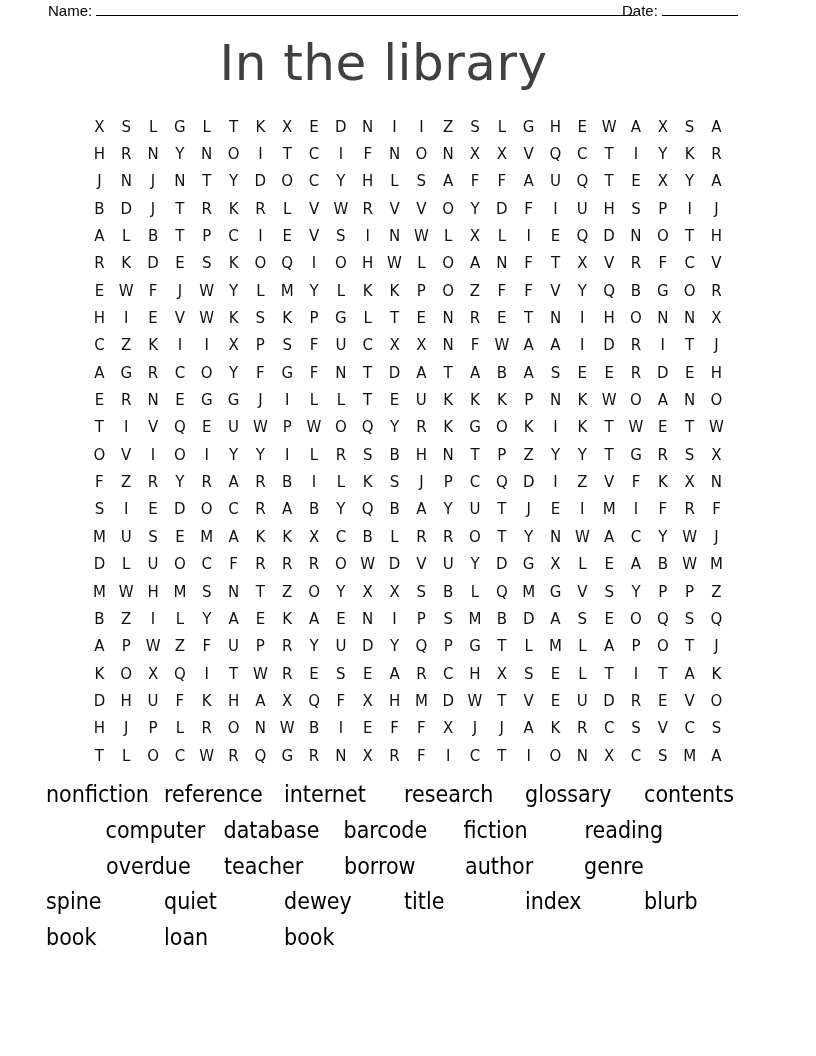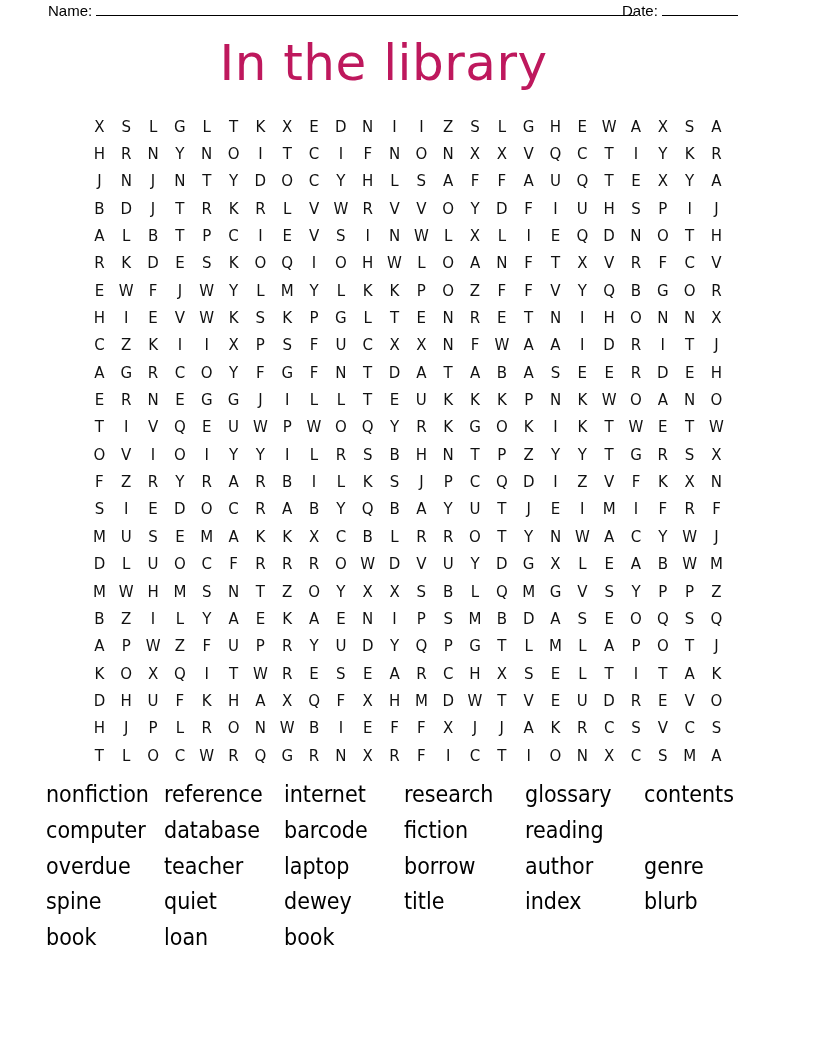--- a/index.html
+++ b/index.html
@@ -64,21 +64,21 @@
     position: absolute;
     left: 0;
     top: 32px;
     width: 767px;
     text-align: center;
     font-family: "DejaVu Sans", sans-serif;
     font-size: 50px;
     font-weight: 400;
     line-height: 62px;
     letter-spacing: 0.5px;
-    color: #be185d;
+    color: #404040;
   }
 
   
   .grid {
     position: absolute;
     left: 86px;
     top: 113px;
     width: 644px;
   }
   .grid-row {
@@ -100,20 +100,21 @@
   .wordlist {
     position: absolute;
     left: 46px;
     top: 779px;
     width: 724px;
   }
   .word-row {
     display: flex;
     height: 35.8px;
     align-items: baseline;
+    justify-content: center;
   }
   .word-cell {
     font-family: "DejaVu Sans Condensed", "DejaVu Sans", sans-serif;
     font-size: 23px;
     line-height: 30px;
     color: #000;
     white-space: nowrap;
   }
   .wc0 { width: 118px; }
   .wc1 { width: 120px; }
@@ -777,21 +778,20 @@
     <div class="word-row">
       <span class="word-cell wc0">computer</span>
       <span class="word-cell wc1">database</span>
       <span class="word-cell wc2">barcode</span>
       <span class="word-cell wc3">fiction</span>
       <span class="word-cell wc5">reading</span>
     </div>
     <div class="word-row">
       <span class="word-cell wc0">overdue</span>
       <span class="word-cell wc1">teacher</span>
-      <span class="word-cell wc2">laptop</span>
       <span class="word-cell wc3">borrow</span>
       <span class="word-cell wc4">author</span>
       <span class="word-cell wc5">genre</span>
     </div>
     <div class="word-row">
       <span class="word-cell wc0">spine</span>
       <span class="word-cell wc1">quiet</span>
       <span class="word-cell wc2">dewey</span>
       <span class="word-cell wc3">title</span>
       <span class="word-cell wc4">index</span>

